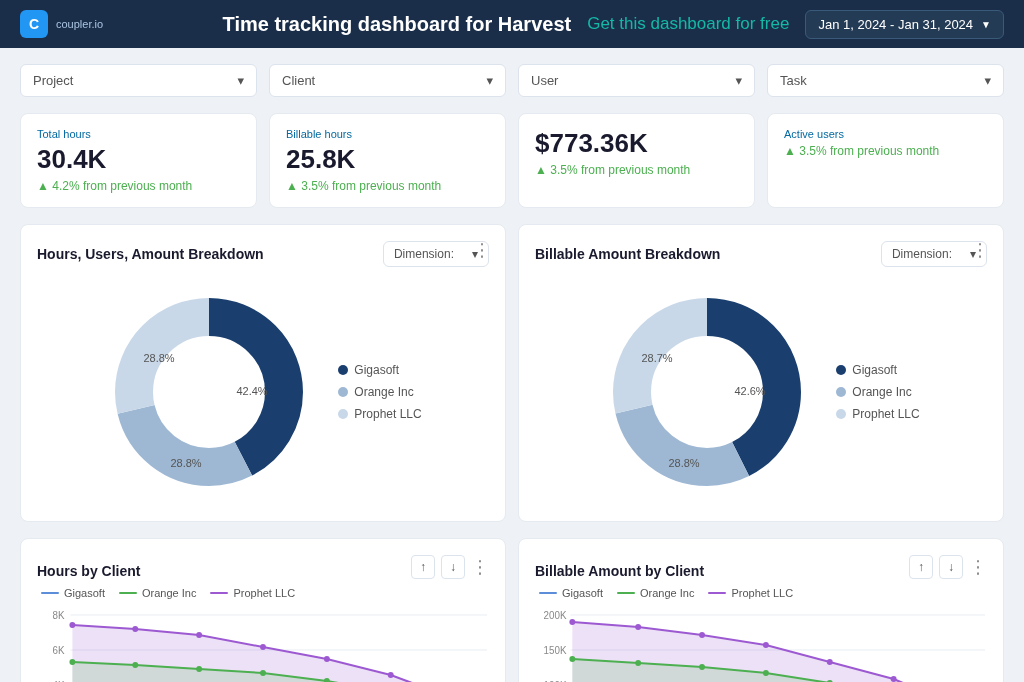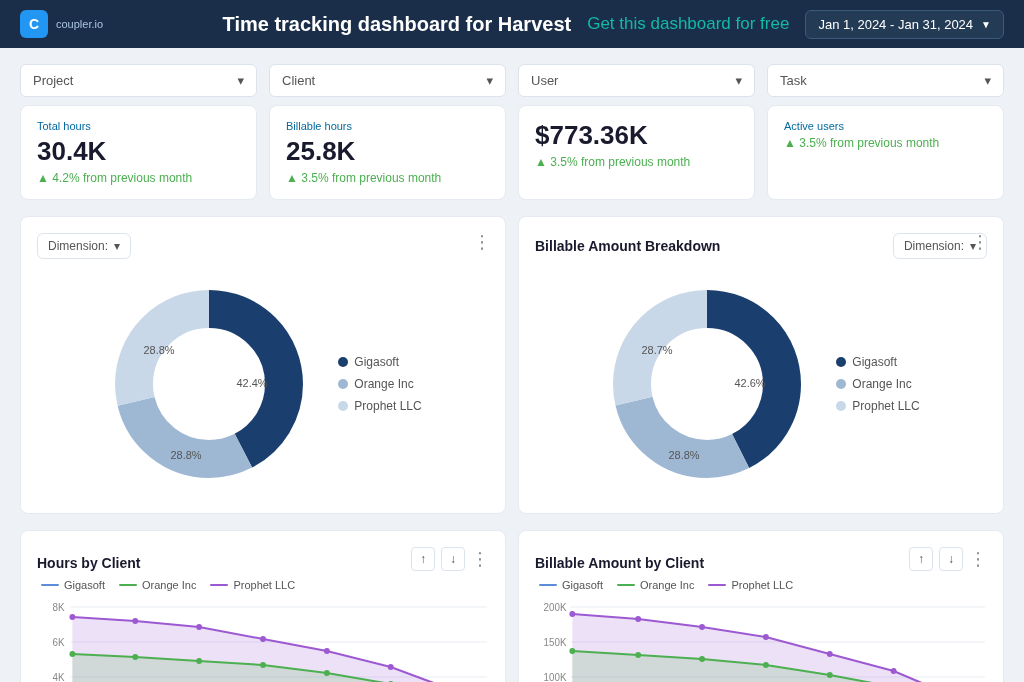--- a/index.html
+++ b/index.html
@@ -60,21 +60,21 @@
     }
     .date-range-btn .chevron { font-size: 10px; }
 
     
     .main { padding: 16px 20px; }
 
     
     .filters {
       display: flex;
       gap: 12px;
-      margin-bottom: 8px;
+      margin-bottom: 16px;
     }
     .filter-select {
       flex: 1;
       background: white;
       border: 1px solid #dce3ec;
       border-radius: 6px;
       padding: 8px 12px;
       font-size: 13px;
       color: #555;
       cursor: pointer;
@@ -124,21 +124,21 @@
     .dimension-select {
       background: white;
       border: 1px solid #dce3ec;
       border-radius: 6px;
       padding: 5px 10px;
       font-size: 12px;
       color: #555;
       cursor: pointer;
       display: flex;
       align-items: center;
-      gap: 6px;
+      gap: 18px;
     }
     .chart-menu {
       position: absolute;
       top: 14px;
       right: 14px;
       cursor: pointer;
       color: #888;
       font-size: 18px;
     }
 
@@ -251,20 +251,21 @@
     <div class="stat-card">
       <div class="stat-label">Active users</div>
       <div class="stat-change">▲ 3.5% from previous month</div>
     </div>
   </div>
 
   <div class="charts-row">
 
     <div class="chart-card">
       <div class="chart-header">
+        <span class="chart-title">Hours, Users, Amount Breakdown</span>
         <div class="dimension-select">
           <span>Dimension:</span>
           <span>▾</span>
         </div>
       </div>
       <div class="chart-menu">⋮</div>
       <div class="donut-container">
         <svg class="donut-svg" width="210" height="210" viewBox="0 0 210 210">
 
           <circle cx="105" cy="105" r="75" fill="none" stroke="#1a3f6f" stroke-width="38" stroke-dasharray="199.5 471.2" stroke-dashoffset="0" transform="rotate(-90 105 105)"></circle>

